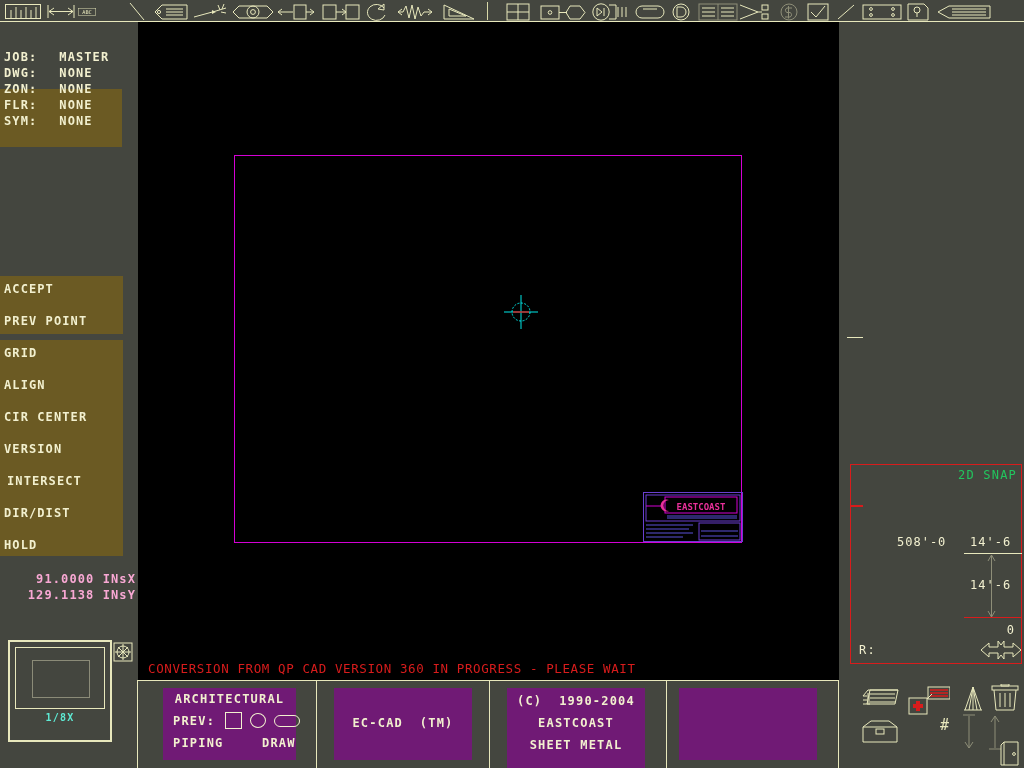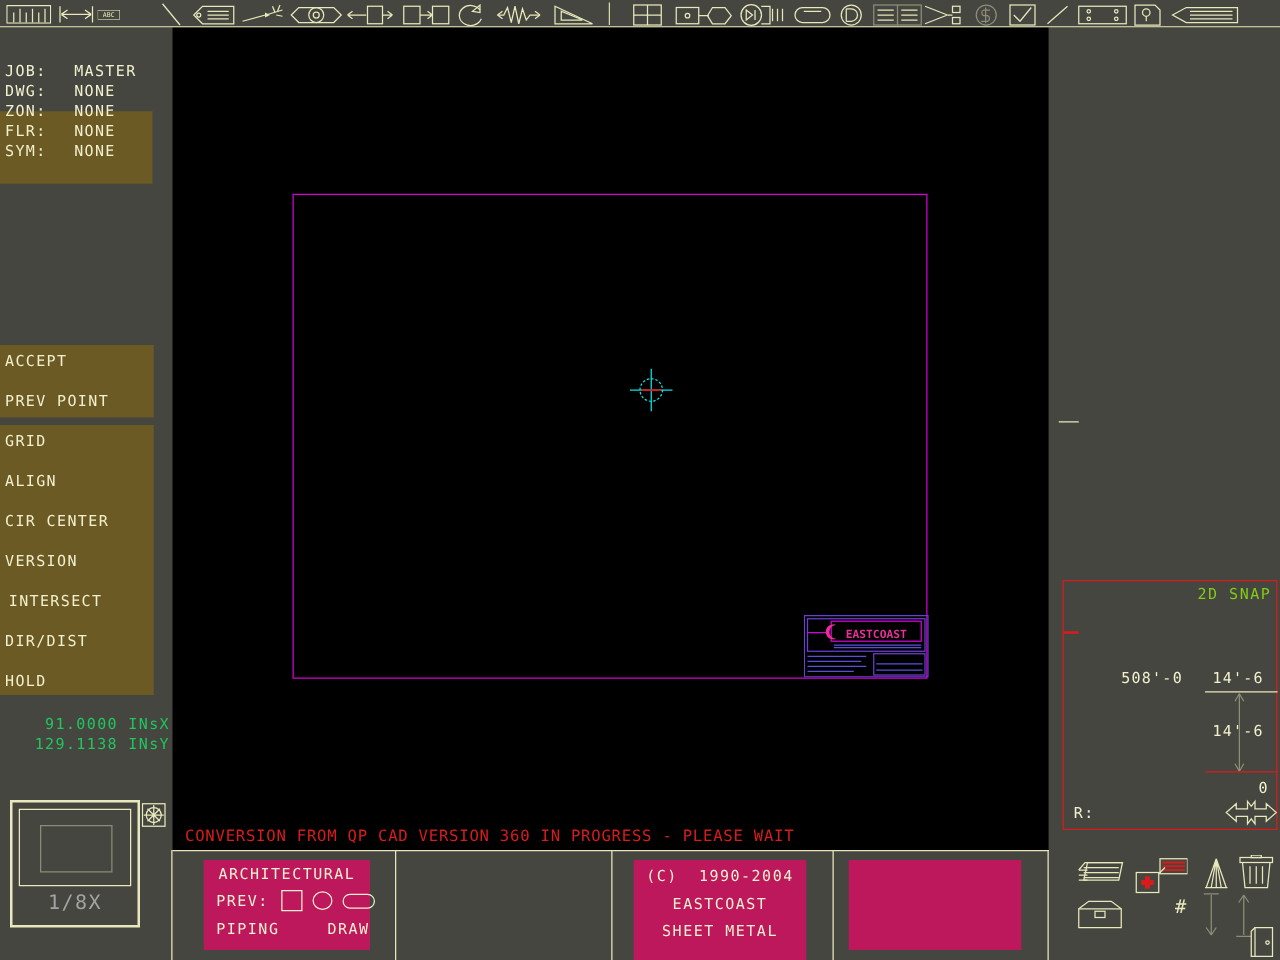--- a/index.html
+++ b/index.html
@@ -11,65 +11,65 @@
   .app{position:absolute;left:0;top:0;width:1024px;height:768px;background:#44463f;}
 
   
   .toolbar{position:absolute;left:0;top:0;width:1024px;height:22px;background:#44463f;}
   .tb-underline{position:absolute;left:0;top:21px;width:1024px;height:1px;background:#e8e8bc;}
   .tbi{position:absolute;top:2px;height:19px;display:flex;align-items:center;justify-content:center;}
   .tbi svg{display:block;}
   .tb-sep{position:absolute;top:2px;width:1px;height:18px;background:#d8d8a8;}
 
   
-  .leftpanel{position:absolute;left:0;top:22px;width:138px;height:746px;background:#44463f;}
+  .leftpanel{position:absolute;left:0;top:22px;width:138px;height:746px;background:#44463f;font-weight:bold;}
   .jobrow{position:absolute;left:4px;font-size:12px;letter-spacing:1.1px;color:#f2f0cf;white-space:pre;}
   .infoblock{position:absolute;left:0;top:67px;width:122px;height:58px;background:#6b5a23;}
 
   .menublk{position:absolute;left:0;background:#6b5a23;}
   .menuitem{position:absolute;left:4px;font-size:12px;letter-spacing:1.1px;color:#f2f0cf;white-space:pre;cursor:default;}
 
-  .coordline{position:absolute;left:0;width:136px;text-align:right;font-size:12px;letter-spacing:1.1px;color:#22c55e;white-space:pre;}
+  .coordline{position:absolute;left:0;width:136px;text-align:right;font-size:12px;letter-spacing:1.1px;color:#f9a8d4;white-space:pre;}
 
   .zoombox{position:absolute;left:8px;top:618px;width:104px;height:102px;border:2px solid #e8e8bc;box-sizing:border-box;background:#44463f;}
   .zoombox .r1{position:absolute;left:5px;top:5px;right:5px;height:62px;border:1px solid #e8e8bc;box-sizing:border-box;}
   .zoombox .r2{position:absolute;left:22px;top:18px;width:58px;height:38px;border:1px solid #8b8b78;box-sizing:border-box;}
-  .zoomlbl{position:absolute;left:0;top:70px;width:100px;text-align:center;font-size:16px;letter-spacing:1.2px;color:#a3a3a3;}
+  .zoomlbl{position:absolute;left:0;top:70px;width:100px;text-align:center;font-size:10px;letter-spacing:1.2px;color:#5eead4;}
   .navicon{position:absolute;left:113px;top:620px;width:20px;height:20px;}
 
   
   .canvas{position:absolute;left:138px;top:22px;width:701px;height:658px;background:#000;overflow:hidden;}
   .drawframe{position:absolute;left:96px;top:133px;width:508px;height:388px;border:1px solid #d400d4;box-sizing:border-box;}
   .titleblock{position:absolute;left:505px;top:470px;width:100px;height:50px;}
   .crosshair{position:absolute;left:364px;top:271px;width:38px;height:38px;}
 
   .msgs{position:absolute;left:10px;top:602px;font-size:12.5px;letter-spacing:0.6px;color:#d81c1c;line-height:18px;white-space:pre;}
 
   
   .rightpanel{position:absolute;left:839px;top:22px;width:185px;height:658px;background:#44463f;}
   .rtick{position:absolute;left:8px;top:315px;width:16px;height:1px;background:#e8e8bc;}
   .snapbox{position:absolute;left:11px;top:442px;width:172px;height:200px;border:1px solid #d81c1c;box-sizing:border-box;}
-  .snaplbl{position:absolute;right:4px;top:3px;font-size:12px;letter-spacing:1.2px;color:#84cc16;}
+  .snaplbl{position:absolute;right:4px;top:3px;font-size:12px;letter-spacing:1.2px;color:#22c55e;}
   .rdash{position:absolute;left:0px;top:40px;width:12px;height:2px;background:#d81c1c;}
   .dim1{position:absolute;left:46px;top:70px;font-size:12px;letter-spacing:1px;color:#f2f0cf;white-space:pre;}
   .dim2{position:absolute;left:119px;top:70px;font-size:12px;letter-spacing:1px;color:#f2f0cf;white-space:pre;}
   .dimrule{position:absolute;left:113px;top:88px;width:58px;height:1px;background:#e8e8bc;}
   .dimredrule{position:absolute;left:113px;top:152px;width:58px;height:1px;background:#d81c1c;}
   .dim3{position:absolute;left:119px;top:113px;font-size:12px;letter-spacing:1px;color:#f2f0cf;white-space:pre;}
   .dimarrow{position:absolute;left:135px;top:88px;width:11px;height:66px;}
   .zeroval{position:absolute;right:6px;top:158px;font-size:12px;letter-spacing:1px;color:#f2f0cf;}
   .rlbl{position:absolute;left:8px;top:178px;font-size:12px;letter-spacing:1.2px;color:#f2f0cf;}
   .harrow{position:absolute;left:128px;top:174px;width:44px;height:22px;}
 
   
   .botdiv{position:absolute;left:138px;top:680px;width:701px;height:1px;background:#e8e8bc;}
   .vdiv{position:absolute;top:680px;width:1px;height:88px;background:#e8e8bc;}
   .leftbotdiv{position:absolute;left:137px;top:680px;width:1px;height:88px;background:#e8e8bc;}
 
-  .bluepanel{position:absolute;background:#be185d;color:#f2f0cf;}
+  .bluepanel{position:absolute;background:#701a75;color:#f2f0cf;font-weight:bold;}
   .bp-line{position:absolute;left:0;width:100%;text-align:center;font-size:12px;letter-spacing:1.2px;white-space:pre;}
 
   .duct-row{position:absolute;left:0;width:100%;top:23px;height:20px;}
   .duct-lbl{position:absolute;left:10px;top:3px;font-size:12px;letter-spacing:1.2px;}
   .sh-sq{position:absolute;left:62px;top:1px;width:17px;height:17px;border:1px solid #f2f0cf;box-sizing:border-box;}
   .sh-ci{position:absolute;left:87px;top:2px;width:16px;height:15px;border:1px solid #f2f0cf;border-radius:50%;box-sizing:border-box;}
   .sh-ov{position:absolute;left:111px;top:4px;width:26px;height:12px;border:1px solid #f2f0cf;border-radius:7px;box-sizing:border-box;}
   .pip{position:absolute;left:10px;top:48px;font-size:12px;letter-spacing:1.2px;}
   .drw{position:absolute;left:99px;top:48px;font-size:12px;letter-spacing:1.2px;}
 
@@ -388,20 +388,23 @@
     <div class="duct-row">
       <div class="duct-lbl">PREV:</div>
       <div class="sh-sq"></div>
       <div class="sh-ci"></div>
       <div class="sh-ov"></div>
     </div>
     <div class="pip">PIPING</div>
     <div class="drw">DRAW</div>
   </div>
 
+  <div class="bluepanel" style="left:334px;top:688px;width:138px;height:72px">
+    <div class="bp-line" style="top:28px">EC-CAD  (TM)</div>
+  </div>
 
   <div class="bluepanel" style="left:507px;top:688px;width:138px;height:91px">
     <div class="bp-line" style="top:6px">(C)  1990-2004</div>
     <div class="bp-line" style="top:28px">EASTCOAST</div>
     <div class="bp-line" style="top:50px">SHEET METAL</div>
   </div>
 
   <div class="bluepanel" style="left:679px;top:688px;width:138px;height:72px">
     <div class="bp-line" style="top:28px"></div>
   </div>

